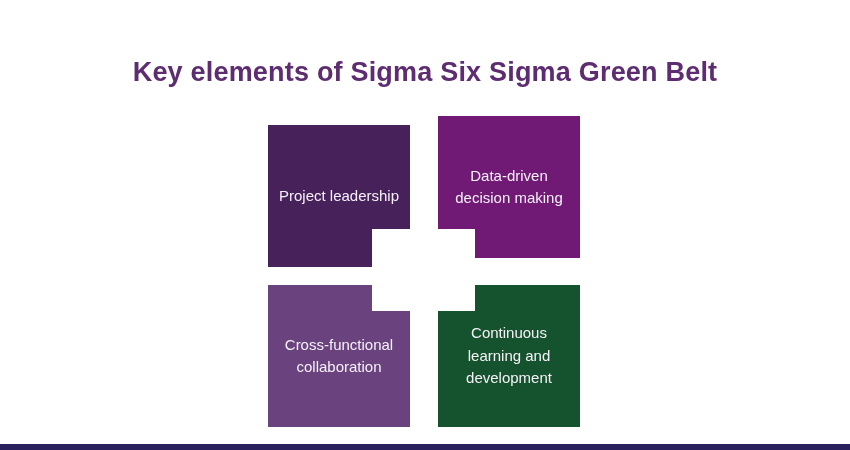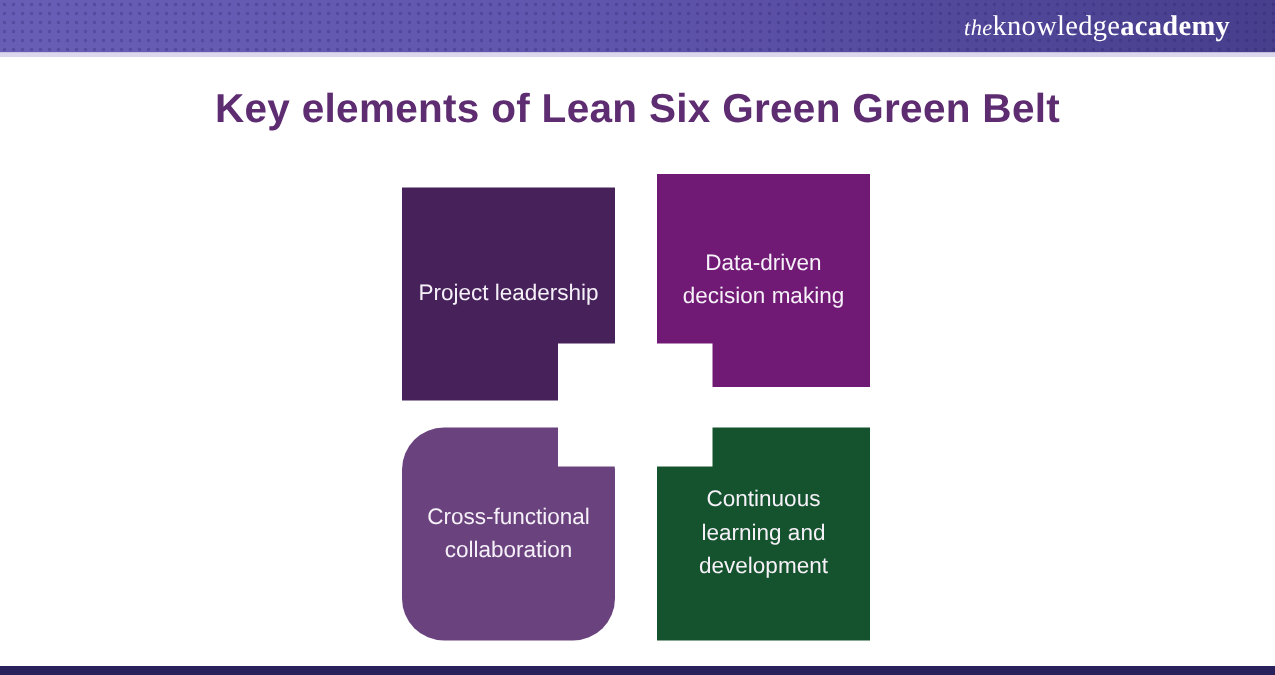--- a/index.html
+++ b/index.html
@@ -67,21 +67,21 @@
     justify-content: center;
     text-align: center;
     color: #f6f1f8;
     font-size: 15px;
     line-height: 1.5;
     padding: 0 8px;
     z-index: 1;
   }
   .q1 { left: 268px; top: 125px; }
   .q2 { left: 438px; top: 116px; }
-  .q3 { left: 268px; top: 285px; border-radius: 28px; }
+  .q3 { left: 268px; top: 285px; }
   .q4 { left: 438px; top: 285px; }
 
   
   .cross {
     position: absolute;
     left: 372px;
     top: 229px;
     width: 103px;
     height: 82px;
     background: #ffffff;
@@ -95,27 +95,22 @@
     bottom: 0;
     width: 850px;
     height: 6px;
   }
 </style>
 </head>
 <body>
 
 <div class="stage">
 
-  <header class="topbar">
-    <div class="logo">
-      <span class="logo-the">the</span><span class="logo-knowledge">knowledge</span><span class="logo-academy">academy</span>
-    </div>
-  </header>
 
-  <h1 class="title" style="color: rgb(94, 44, 113);">Key elements of Lean Six Green Green Belt</h1>
+  <h1 class="title" style="color: rgb(94, 44, 113);">Key elements of Sigma Six Sigma Green Belt</h1>
 
   <div class="quad q1" style="background: rgb(70, 33, 90);">
     <span>Project leadership</span>
   </div>
 
   <div class="quad q2" style="background: #701a75;">
     <span>Data-driven decision making</span>
   </div>
 
   <div class="quad q3" style="background: rgb(106, 67, 126);">

